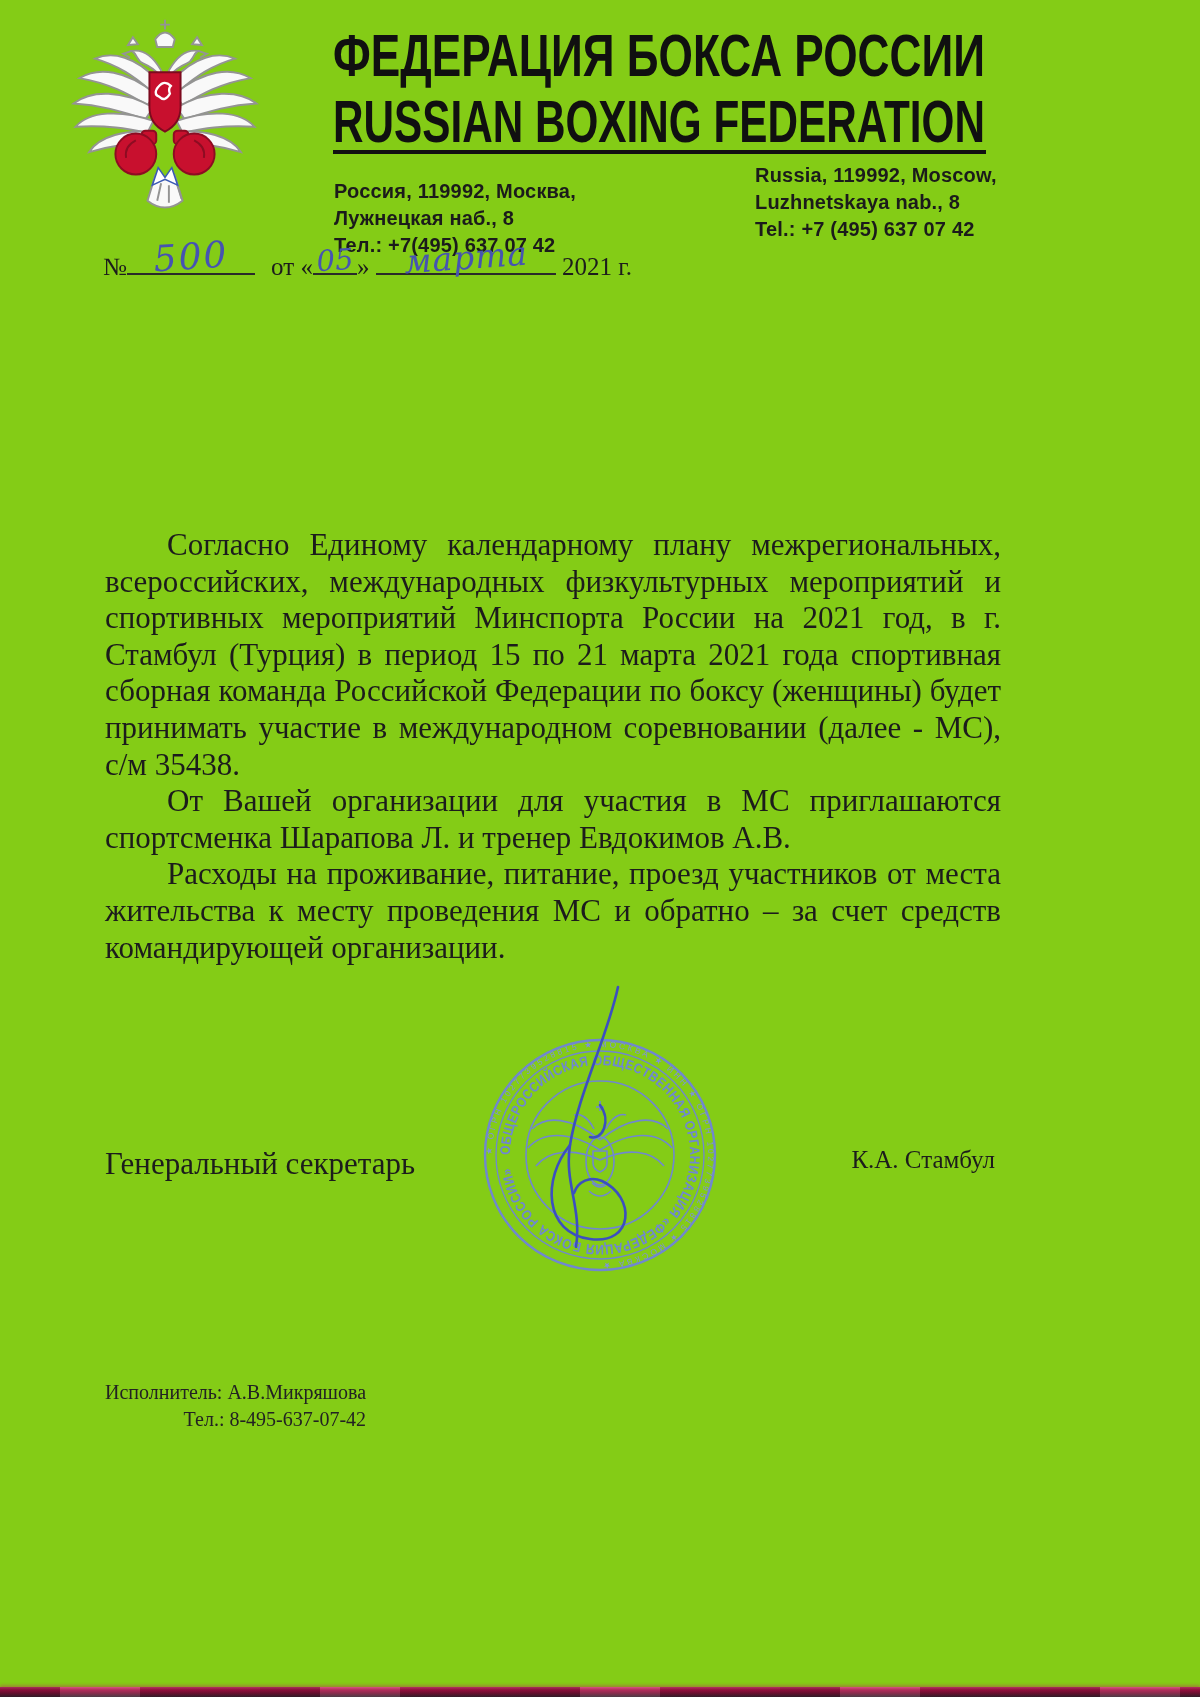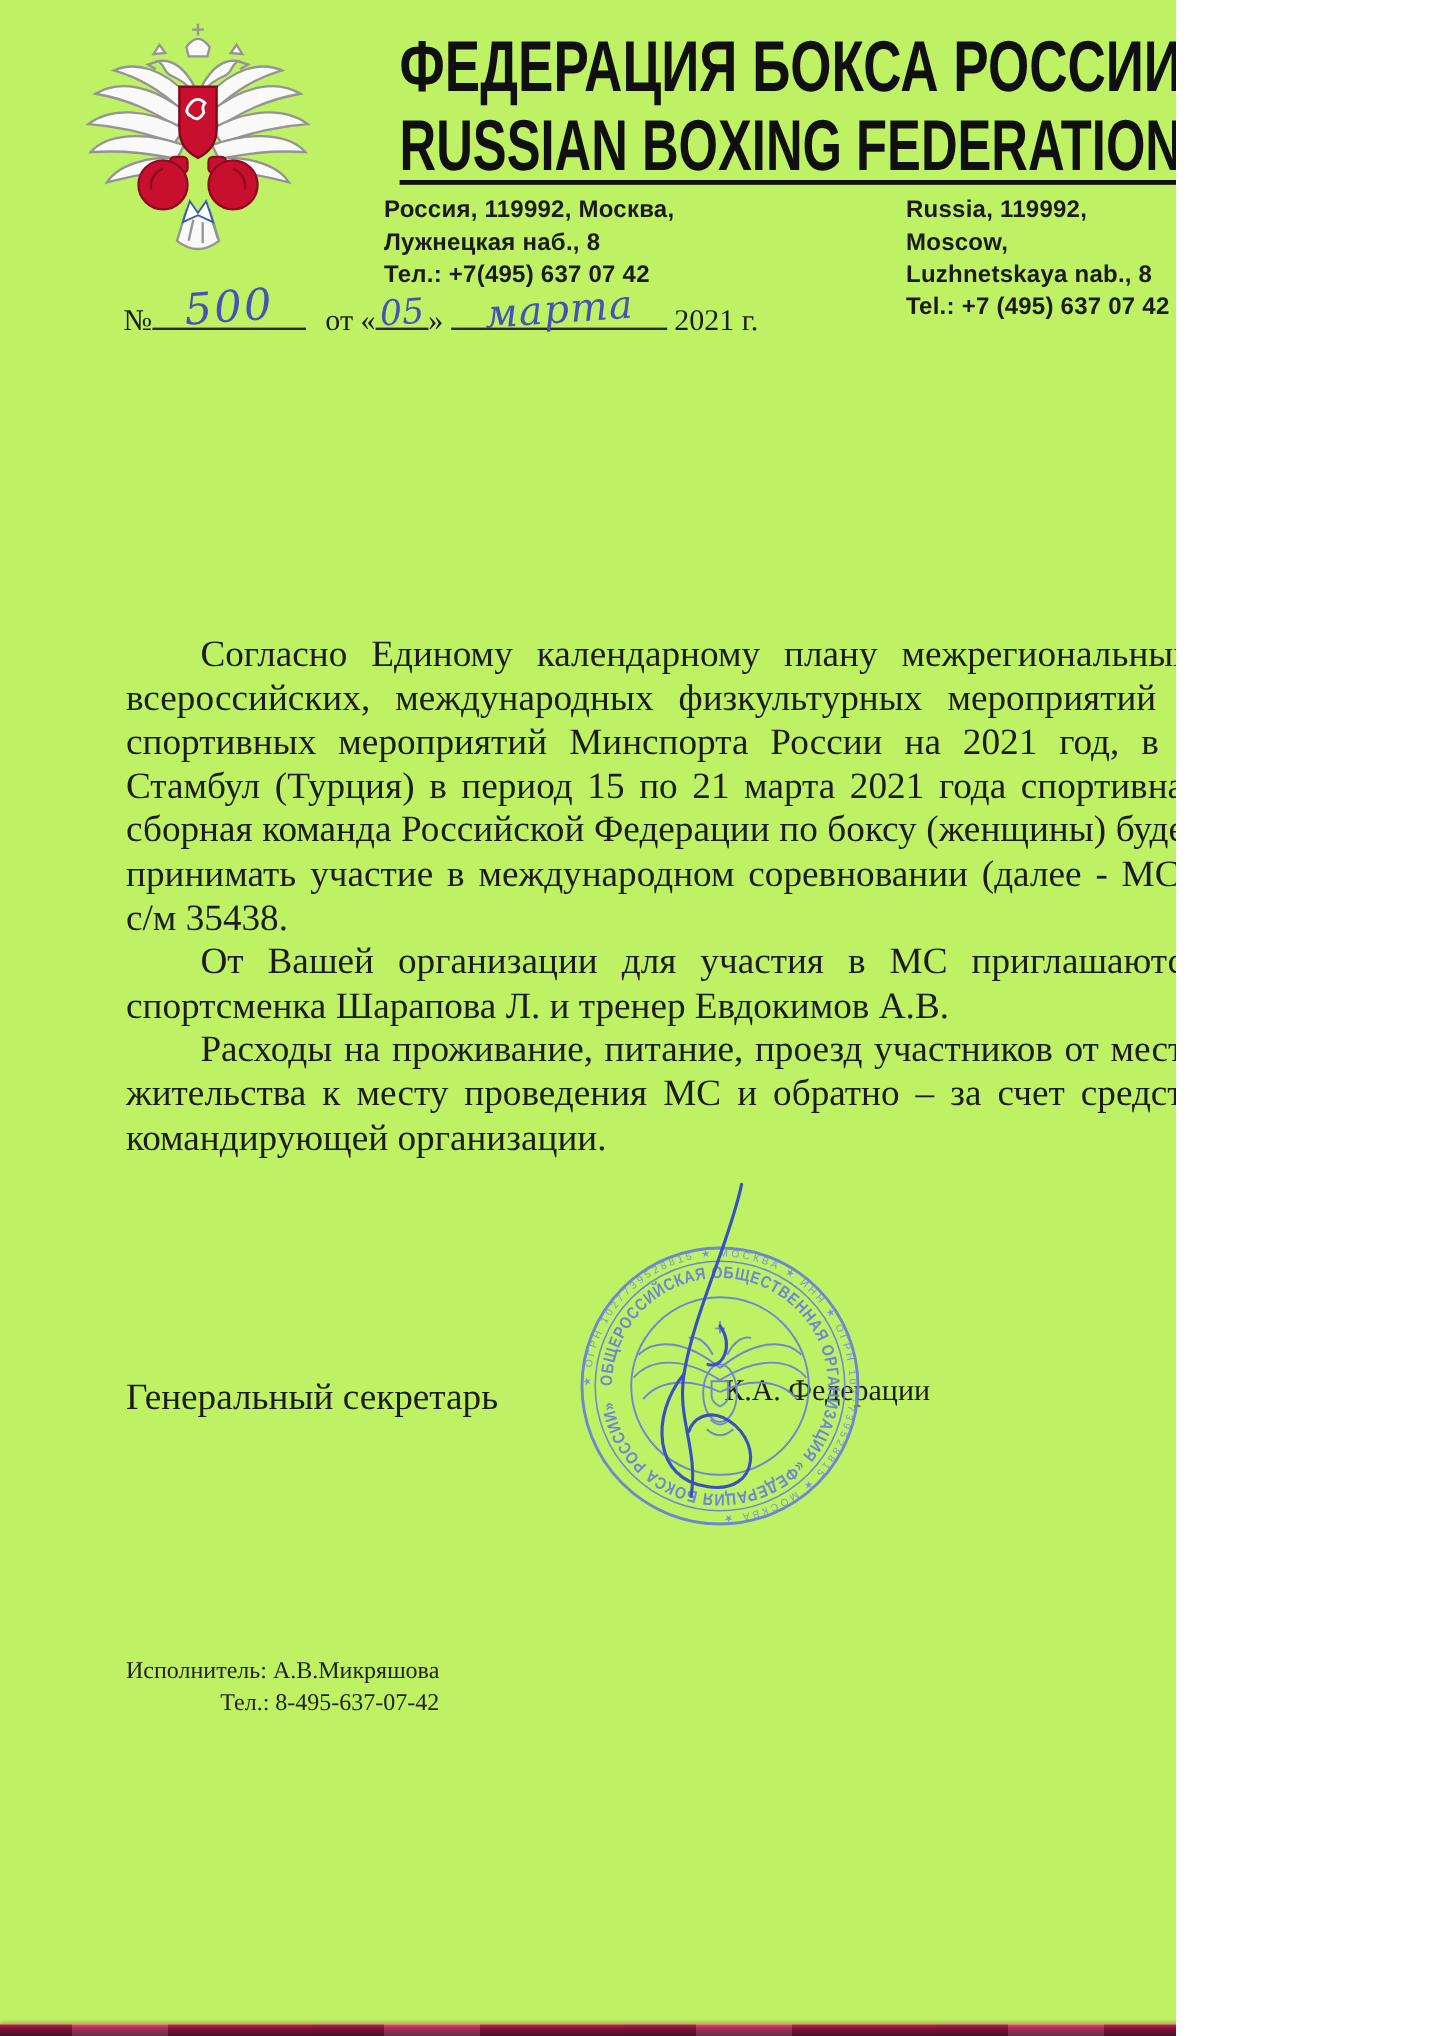--- a/index.html
+++ b/index.html
@@ -1,26 +1,26 @@
 <!DOCTYPE html>
 <html><head>
 <meta charset="utf-8">
 <style>
   html,body{margin:0;padding:0;background:#ffffff;}
   .page{
-    position:relative;width:980px;height:1697px;background:#bef264;
+    position:relative;width:1200px;height:1697px;background:#84cc16;
     font-family:"Liberation Serif", serif;color:#1c1c1c;overflow:hidden;
   }
   
   .emblem{position:absolute;left:66px;top:12px;width:198px;height:214px;}
   .org-titles{position:absolute;left:333px;top:20px;width:665px;height:136px;}
   .header-rule{position:absolute;left:333px;top:150px;width:653px;height:4px;background:#111;}
   .addr{position:absolute;top:162px;font-family:"Liberation Sans",sans-serif;
         font-weight:700;font-size:20px;line-height:27px;color:#1b1b1b;letter-spacing:.2px;}
-  .addr-ru{left:320px;}
+  .addr-ru{left:334px;margin-top:16px;}
   .addr-en{left:755px;}
   
   .refline{position:absolute;left:103px;top:243px;width:560px;height:46px;
            font-size:25px;white-space:nowrap;}
   .refline .lbl{display:inline-block;vertical-align:baseline;}
   .blank{display:inline-block;border-bottom:2px solid #2a2a2a;text-align:center;
          vertical-align:baseline;position:relative;height:30px;}
   .hand{font-family:"DejaVu Serif",serif;font-style:italic;color:#4653b2;
         position:absolute;left:0;right:0;bottom:-4px;transform:rotate(-4deg);}
   .hand-num{font-size:36px;letter-spacing:2px;}
@@ -122,21 +122,21 @@
   </div>
 
 
   <div class="letter-body">
     <p>Согласно Единому календарному плану межрегиональных, всероссийских, международных физкультурных мероприятий и спортивных мероприятий Минспорта России на 2021 год, в г. Стамбул (Турция) в период 15 по 21 марта 2021 года спортивная сборная команда Российской Федерации по боксу (женщины) будет принимать участие в международном соревновании (далее - МС), с/м 35438.</p>
     <p>От Вашей организации для участия в МС приглашаются спортсменка Шарапова Л. и тренер Евдокимов А.В.</p>
     <p>Расходы на проживание, питание, проезд участников от места жительства к месту проведения МС и обратно – за счет средств командирующей организации.</p>
   </div>
 
   <div class="sig-title">Генеральный секретарь</div>
-  <div class="sig-name">К.А. Федерации</div>
+  <div class="sig-name">К.А. Стамбул</div>
 
   <svg class="stamp" viewBox="0 0 300 340">
     <defs>
       <path id="outerRing" d="M42 200 A108 108 0 1 1 258 200 A108 108 0 1 1 42 200"></path>
       <path id="mainRing" d="M60 200 A90 90 0 1 1 240 200 A90 90 0 1 1 60 200"></path>
     </defs>
     <g stroke="#7087d0" fill="none">
       <circle cx="150" cy="200" r="115" stroke-width="2.4"></circle>
       <circle cx="150" cy="200" r="104" stroke-width="1.3"></circle>
       <circle cx="150" cy="200" r="74" stroke-width="1.6"></circle>

